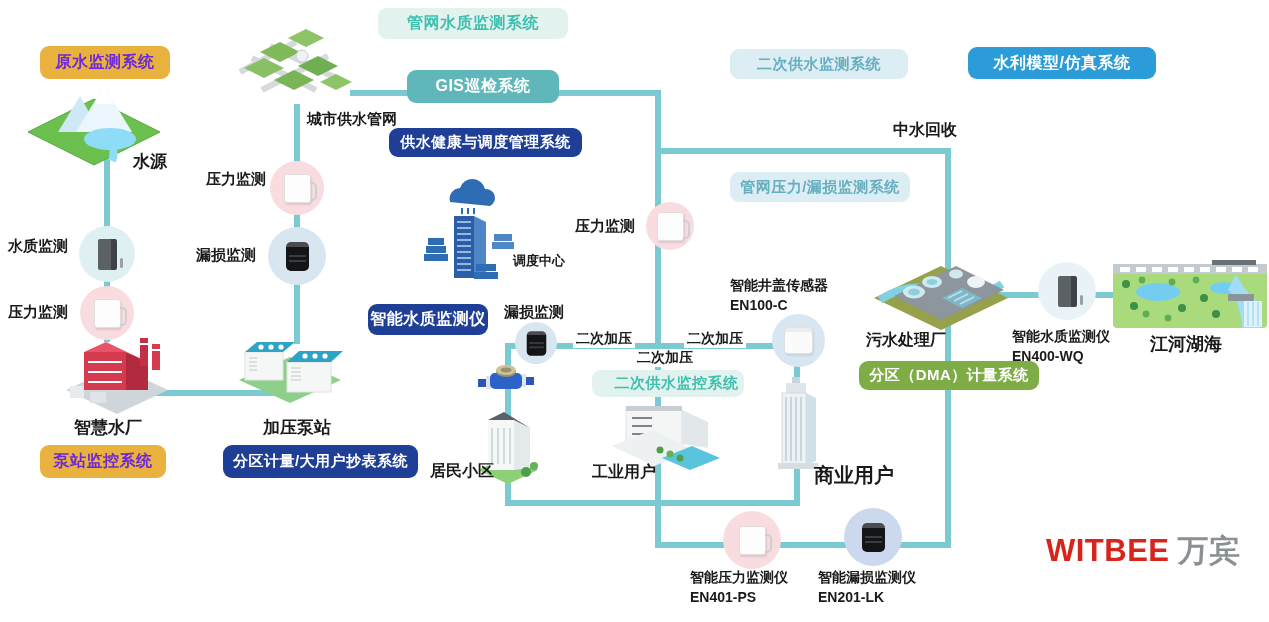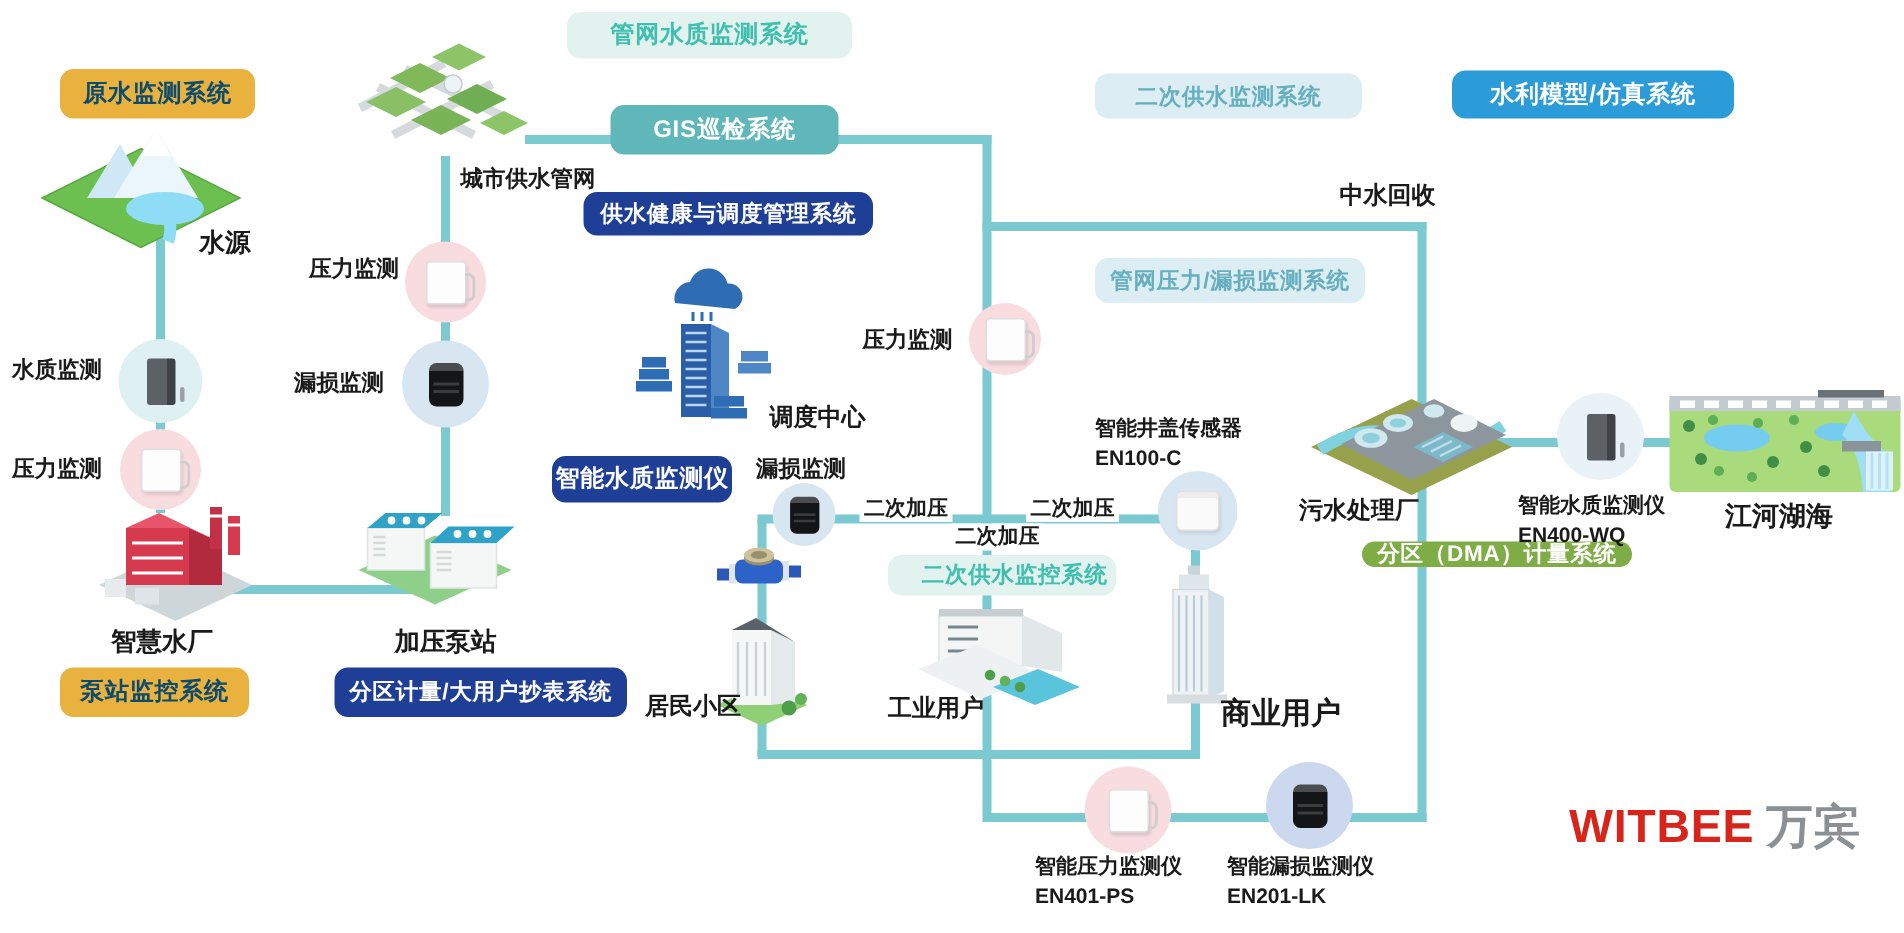--- a/index.html
+++ b/index.html
@@ -8,21 +8,21 @@
   .pipe{position:absolute;background:var(--pipe,#7BCAD1);z-index:1;}
   .icon{position:absolute;z-index:2;}
   .circle{position:absolute;border-radius:50%;display:flex;align-items:center;justify-content:center;z-index:3;}
   .c-pink{background:var(--circle-pink,#F8DCE0);}
   .c-blue{background:var(--circle-blue,#D8E6F2);}
   .c-cyan{background:var(--circle-cyan,#DFF0F2);}
   .c-peri{background:var(--circle-periwinkle,#CBD8EE);}
   .c-light{background:var(--circle-light,#E9F3F7);}
   .badge{position:absolute;display:flex;align-items:center;justify-content:center;border-radius:9px;
          font-weight:bold;white-space:nowrap;z-index:4;letter-spacing:.5px;}
-  .bg-orange{background:var(--orange,#E9B23E);color:#0c4a6e;}
+  .bg-orange{background:var(--orange,#E9B23E);color:#6d28d9;}
   .bg-navy{background:var(--navy,#1F3F96);color:#fff;}
   .bg-teal{background:var(--teal-solid,#5FB7BA);color:#fff;}
   .bg-blue{background:var(--bright-blue,#2B9CD8);color:#fff;}
   .bg-green{background:var(--green,#7FAD45);color:#fff;}
   .bg-mint{background:var(--mint-bg,#E2F3EF);color:var(--mint-text,#3FBFAE);}
   .bg-lblue{background:var(--lightblue-bg,#DCEDF3);color:var(--lightblue-text,#66AFBF);}
   .lbl{position:absolute;font-weight:bold;white-space:nowrap;z-index:4;}
   .lbl.onpipe{background:#fff;padding:0 3px;}
   .devblock{position:absolute;z-index:4;font-weight:bold;font-size:14px;text-align:left;line-height:1.45;}
   .logo{position:absolute;left:1046px;top:530px;z-index:4;font-weight:800;font-size:31px;letter-spacing:.5px;}
@@ -278,27 +278,27 @@
   <div class="badge bg-mint" style="left:378px;top:8px;width:190px;height:31px;font-size:16px;">管网水质监测系统</div>
   <div class="badge bg-teal" style="left:407px;top:70px;width:152px;height:33px;font-size:16px;">GIS巡检系统</div>
   <div class="badge bg-navy" style="left:389px;top:128px;width:193px;height:29px;font-size:15px;">供水健康与调度管理系统</div>
   <div class="badge bg-lblue" style="left:730px;top:49px;width:178px;height:30px;font-size:15px;">二次供水监测系统</div>
   <div class="badge bg-blue" style="left:968px;top:47px;width:188px;height:32px;font-size:16px;">水利模型/仿真系统</div>
   <div class="badge bg-lblue" style="left:730px;top:172px;width:180px;height:30px;font-size:15px;">管网压力/漏损监测系统</div>
   <div class="badge bg-navy" style="left:368px;top:304px;width:120px;height:31px;font-size:16px;">智能水质监测仪</div>
   <div class="badge bg-orange" style="left:40px;top:445px;width:126px;height:33px;font-size:16px;">泵站监控系统</div>
   <div class="badge bg-navy" style="left:223px;top:445px;width:195px;height:33px;font-size:15px;">分区计量/大用户抄表系统</div>
   <div class="badge bg-mint" style="left:592px;top:370px;width:135px;height:27px;font-size:15px;padding-left:17px;">二次供水监控系统</div>
-  <div class="badge bg-green" style="left:908px;top:361px;width:180px;height:17px;font-size:15px;">分区（DMA）计量系统</div>
+  <div class="badge bg-green" style="left:859px;top:361px;width:180px;height:29px;font-size:15px;">分区（DMA）计量系统</div>
 
   <div class="lbl" style="left:133px;top:150px;font-size:17px;">水源</div>
   <div class="lbl" style="left:307px;top:110px;font-size:15px;">城市供水管网</div>
   <div class="lbl" style="left:74px;top:416px;font-size:17px;">智慧水厂</div>
   <div class="lbl" style="left:263px;top:416px;font-size:17px;">加压泵站</div>
-  <div class="lbl" style="left:513px;top:268px;font-size:16px;">调度中心</div>
+  <div class="lbl" style="left:513px;top:252px;font-size:13px;">调度中心</div>
   <div class="lbl" style="left:430px;top:461px;font-size:16px;">居民小区</div>
   <div class="lbl" style="left:592px;top:462px;font-size:16px;">工业用户</div>
   <div class="lbl" style="left:814px;top:462px;font-size:20px;">商业用户</div>
   <div class="lbl" style="left:866px;top:330px;font-size:16px;">污水处理厂</div>
   <div class="lbl" style="left:1150px;top:332px;font-size:18px;">江河湖海</div>
 
   <div class="lbl" style="left:8px;top:237px;font-size:15px;">水质监测</div>
   <div class="lbl" style="left:8px;top:303px;font-size:15px;">压力监测</div>
   <div class="lbl" style="left:206px;top:170px;font-size:15px;">压力监测</div>
   <div class="lbl" style="left:196px;top:246px;font-size:15px;">漏损监测</div>

